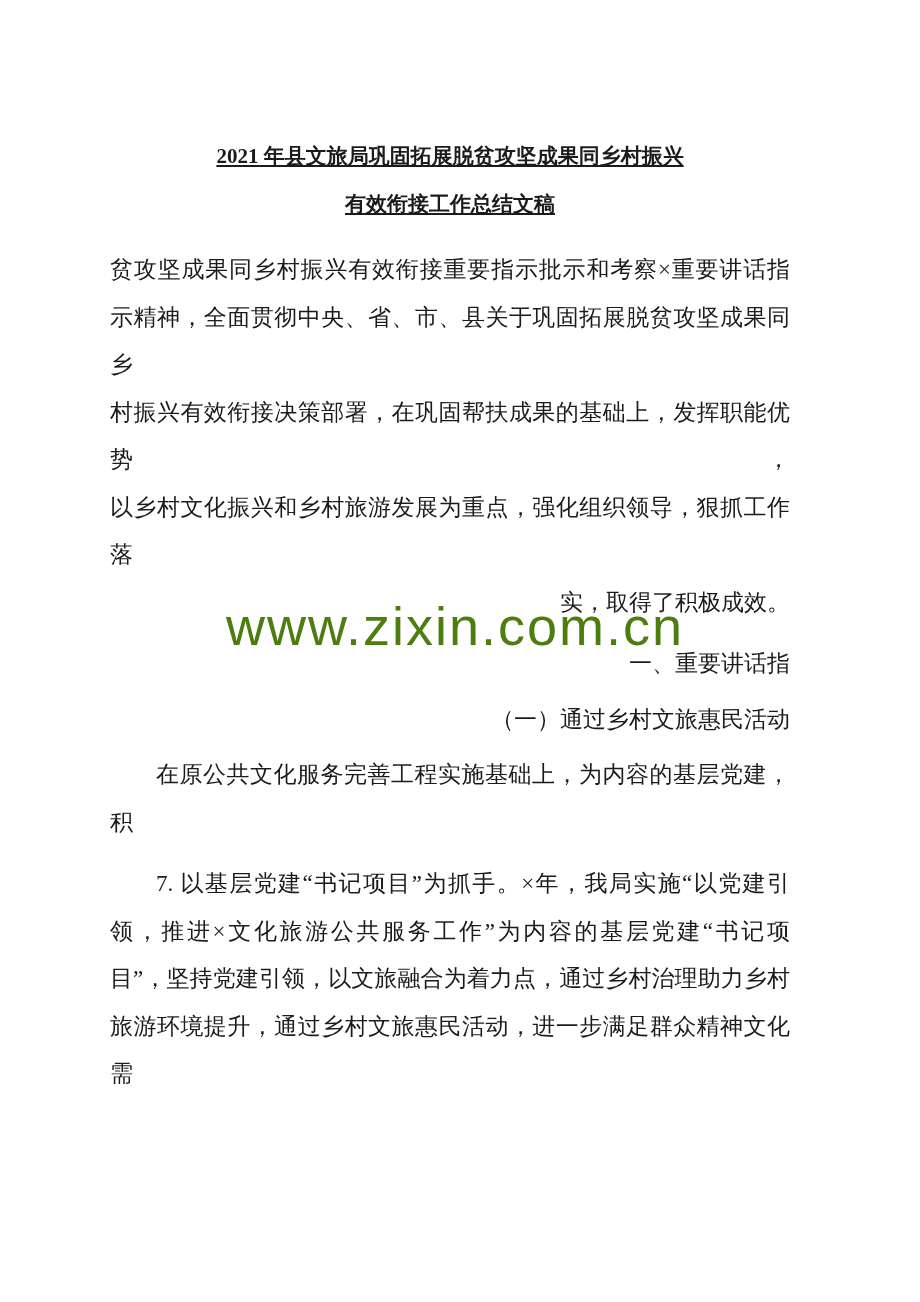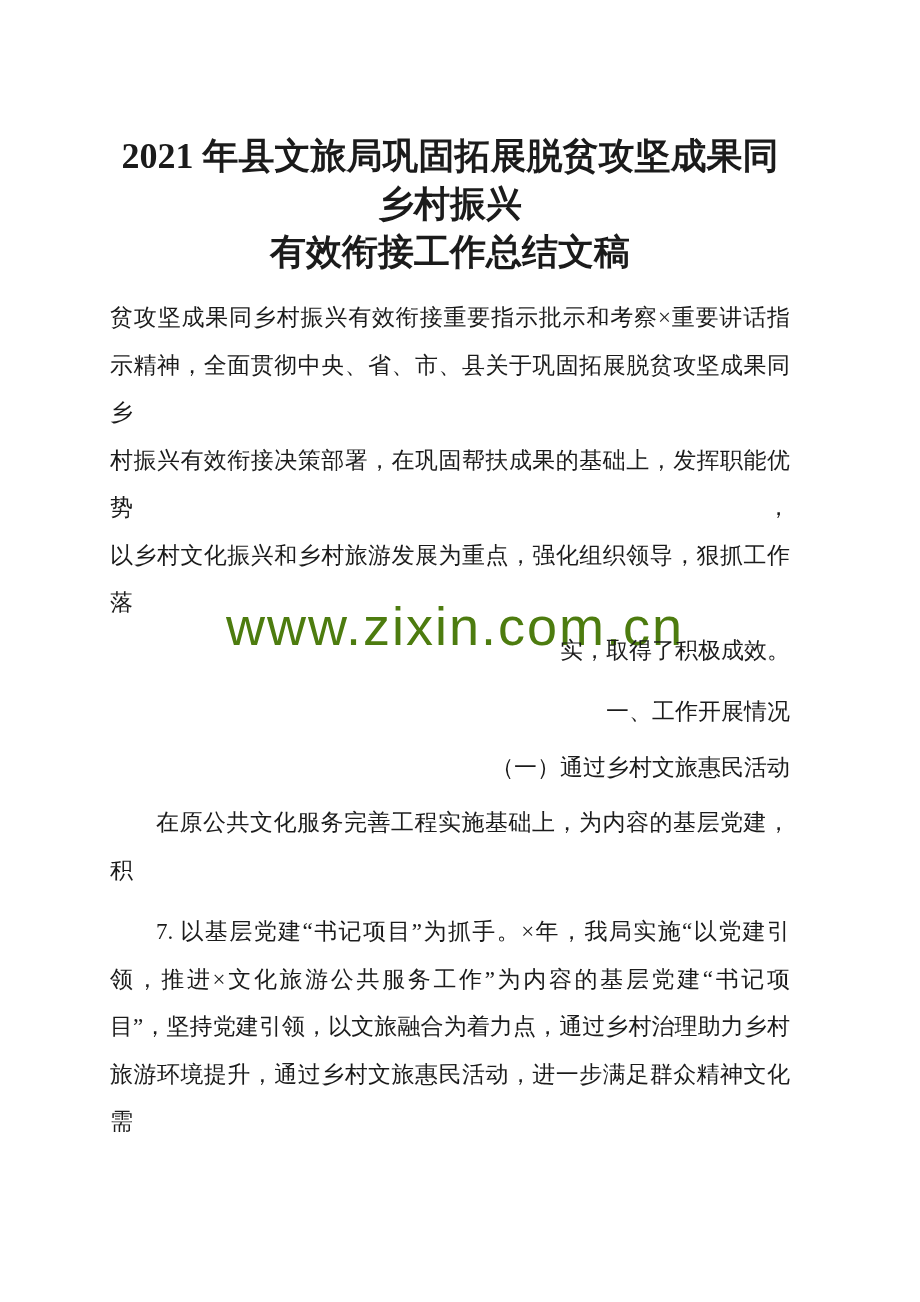--- a/index.html
+++ b/index.html
@@ -31,25 +31,26 @@
   .content {
     position: absolute;
     left: 110px;
     top: 132px;
     width: 680px;
     z-index: 1;
     color: #1b1b1b;
   }
 
   .doc-title {
-    font-size: 36px;
+    font-size: 21px;
     font-weight: 700;
     line-height: 48px;
     text-align: center;
     margin: 0 0 18px 0;
+    text-decoration: underline;
   }
 
   .para    { margin: 0 0 14px 0; }
   .heading { margin: 0 0 8px 0; }
 
   .line {
     font-size: 23px;
     line-height: 47.5px;
   }
   .fill {
@@ -75,21 +76,21 @@
 
     <div class="para">
       <div class="line fill">贫攻坚成果同乡村振兴有效衔接重要指示批示和考察×重要讲话指</div>
       <div class="line fill">示精神，全面贯彻中央、省、市、县关于巩固拓展脱贫攻坚成果同乡</div>
       <div class="line fill">村振兴有效衔接决策部署，在巩固帮扶成果的基础上，发挥职能优势，</div>
       <div class="line fill">以乡村文化振兴和乡村旅游发展为重点，强化组织领导，狠抓工作落</div>
       <div class="line left">实，取得了积极成效。</div>
     </div>
 
     <div class="heading">
-      <div class="line left indent">一、工作开展情况</div>
+      <div class="line left indent">一、重要讲话指</div>
     </div>
 
     <div class="heading">
       <div class="line left indent">（一）通过乡村文旅惠民活动</div>
     </div>
 
     <div class="para">
       <div class="line fill indent">在原公共文化服务完善工程实施基础上，为内容的基层党建，积</div>
     </div>
 

